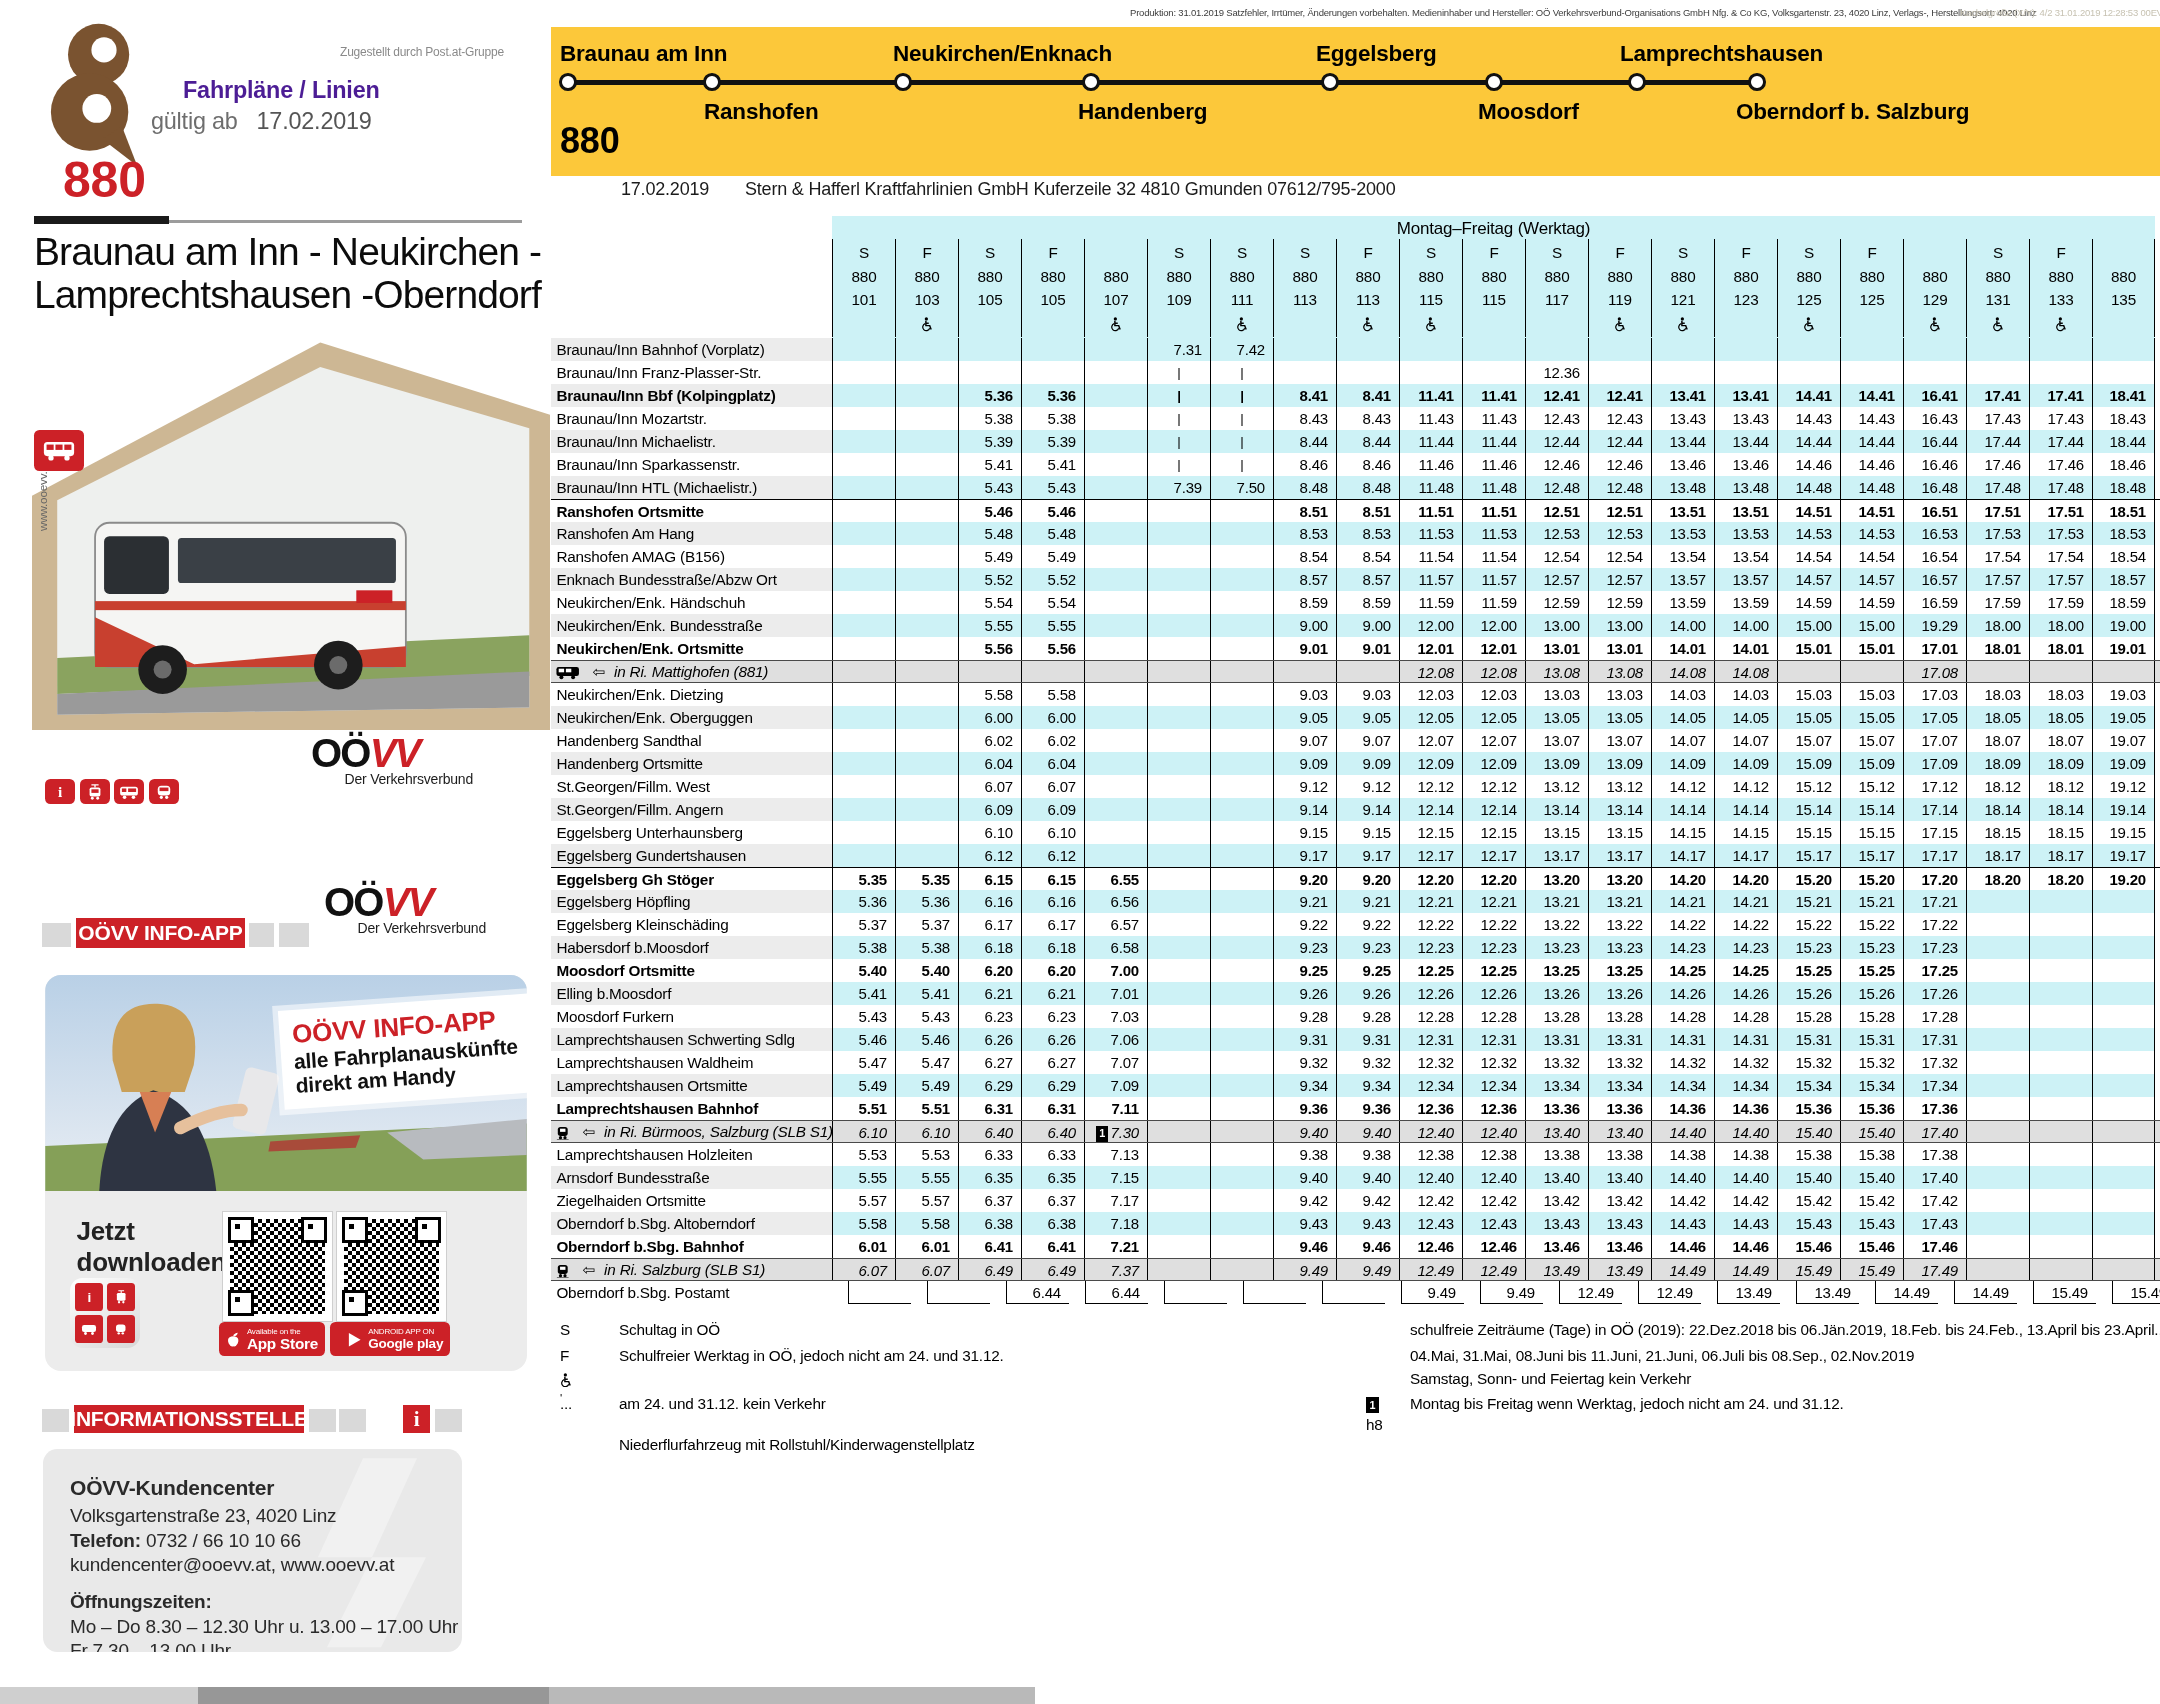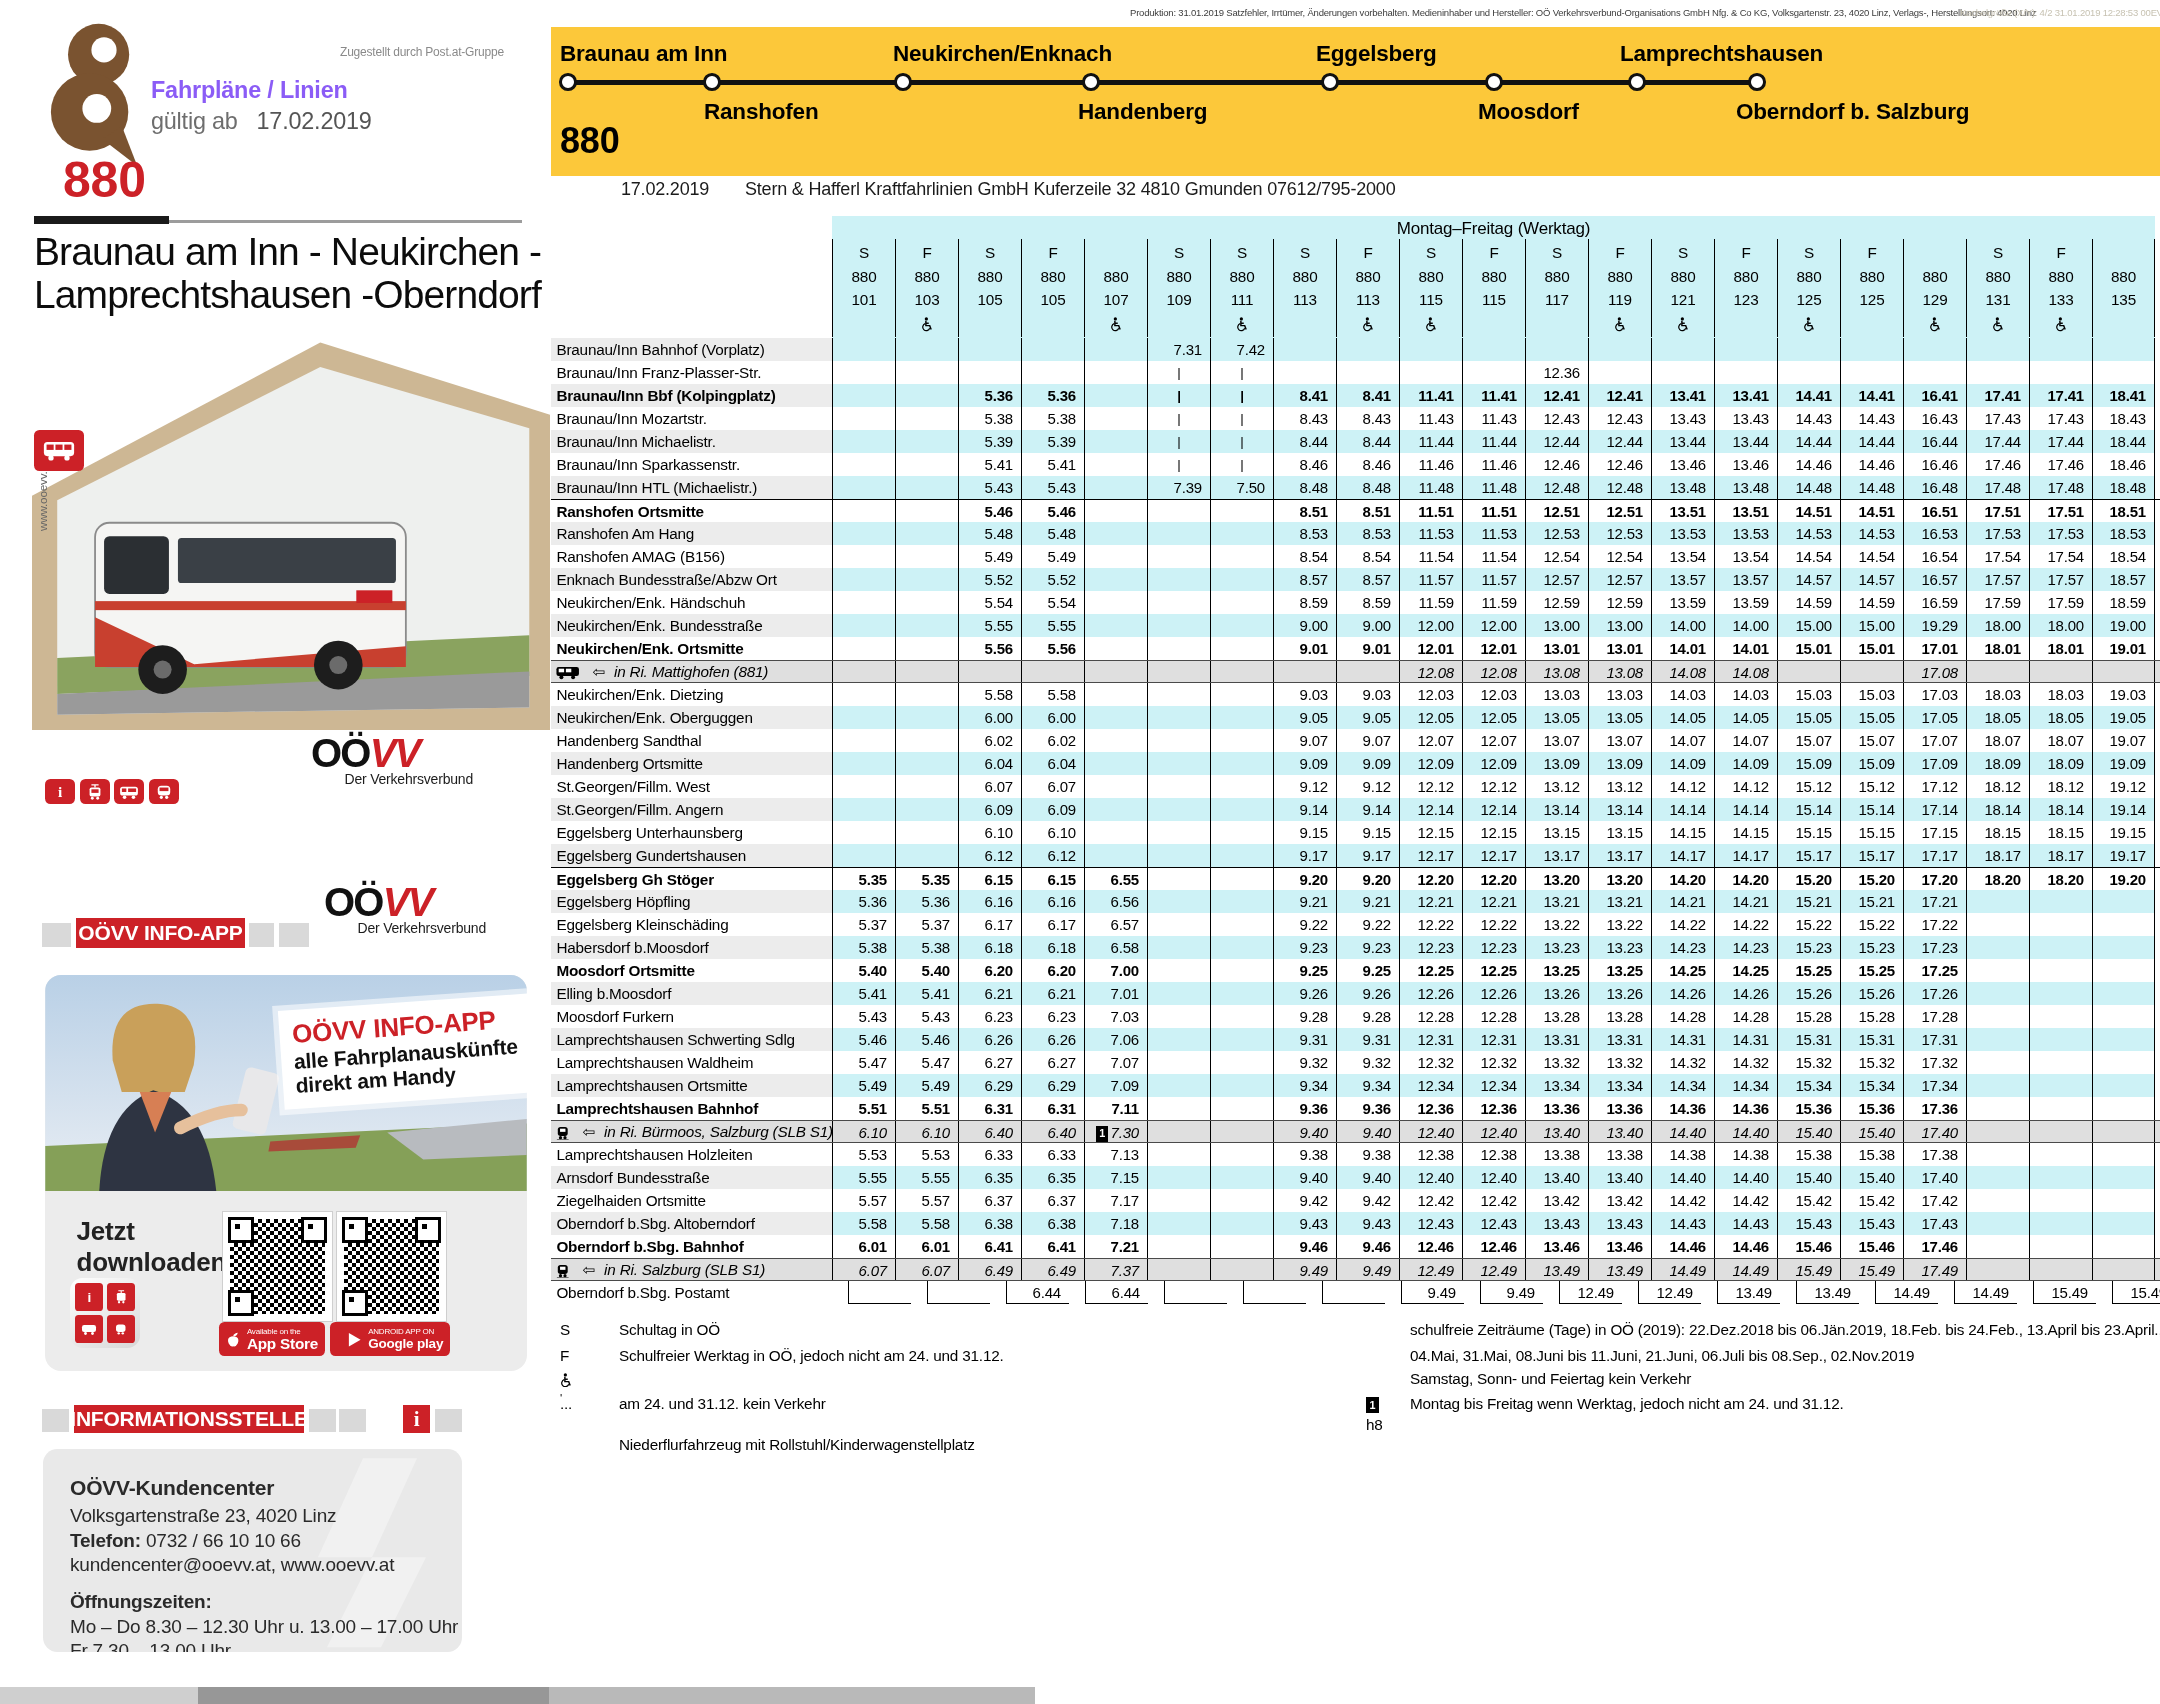--- a/index.html
+++ b/index.html
@@ -44,21 +44,21 @@
   .tt-row:last-child .tt-cell{border-bottom:1.8px solid #000;margin-left:16px;}
   .tt-cell.bar{text-align:center;padding-right:0;font-size:13.5px;}
   .marker1{display:inline-block;background:#000;color:#fff;font-style:normal;font-weight:bold;font-size:10.8px;width:11.7px;height:15.3px;line-height:15.3px;text-align:center;vertical-align:middle;margin-right:2.7px;}
   .t-arrow{margin:0 9px 0 12.6px;font-style:normal;font-size:15.3px;}
   .ticon{flex:0 0 auto;}
   
   .lg-sym{position:absolute;font-size:15.3px;}
   .lg-text{position:absolute;font-size:15.3px;white-space:nowrap;}
   .lg-box1{display:inline-block;background:#000;color:#fff;font-weight:bold;font-size:10.8px;width:12.6px;height:16px;line-height:16px;text-align:center;}
   
-  .brandtitle{font-size:23.4px;font-weight:bold;color:#8b5cf6;}
+  .brandtitle{font-size:23.4px;font-weight:bold;color:#4c1d95;margin-left:32px;}
   .validline{font-size:23.4px;color:#6e6e6e;}
   .postal{font-size:12px;color:#8a8a8a;}
   .linenum{font-size:50px;font-weight:bold;color:#cc2127;}
   .rule-black{background:#1a1a1a;}
   .rule-gray{background:#9c9c9c;}
   .routetitle{font-size:39px;line-height:44px;color:#0c0c0c;letter-spacing:-0.9px;white-space:nowrap;}
   .vertsite{writing-mode:vertical-rl;transform:rotate(180deg);font-size:11.7px;color:#666;}
   .redbadge{background:#cc2127;border-radius:5.4px;display:flex;align-items:center;justify-content:center;}
   .iconrow{display:flex;gap:4.5px;}
   .oovv .big{font-size:40px;font-weight:900;letter-spacing:-1.8px;}

